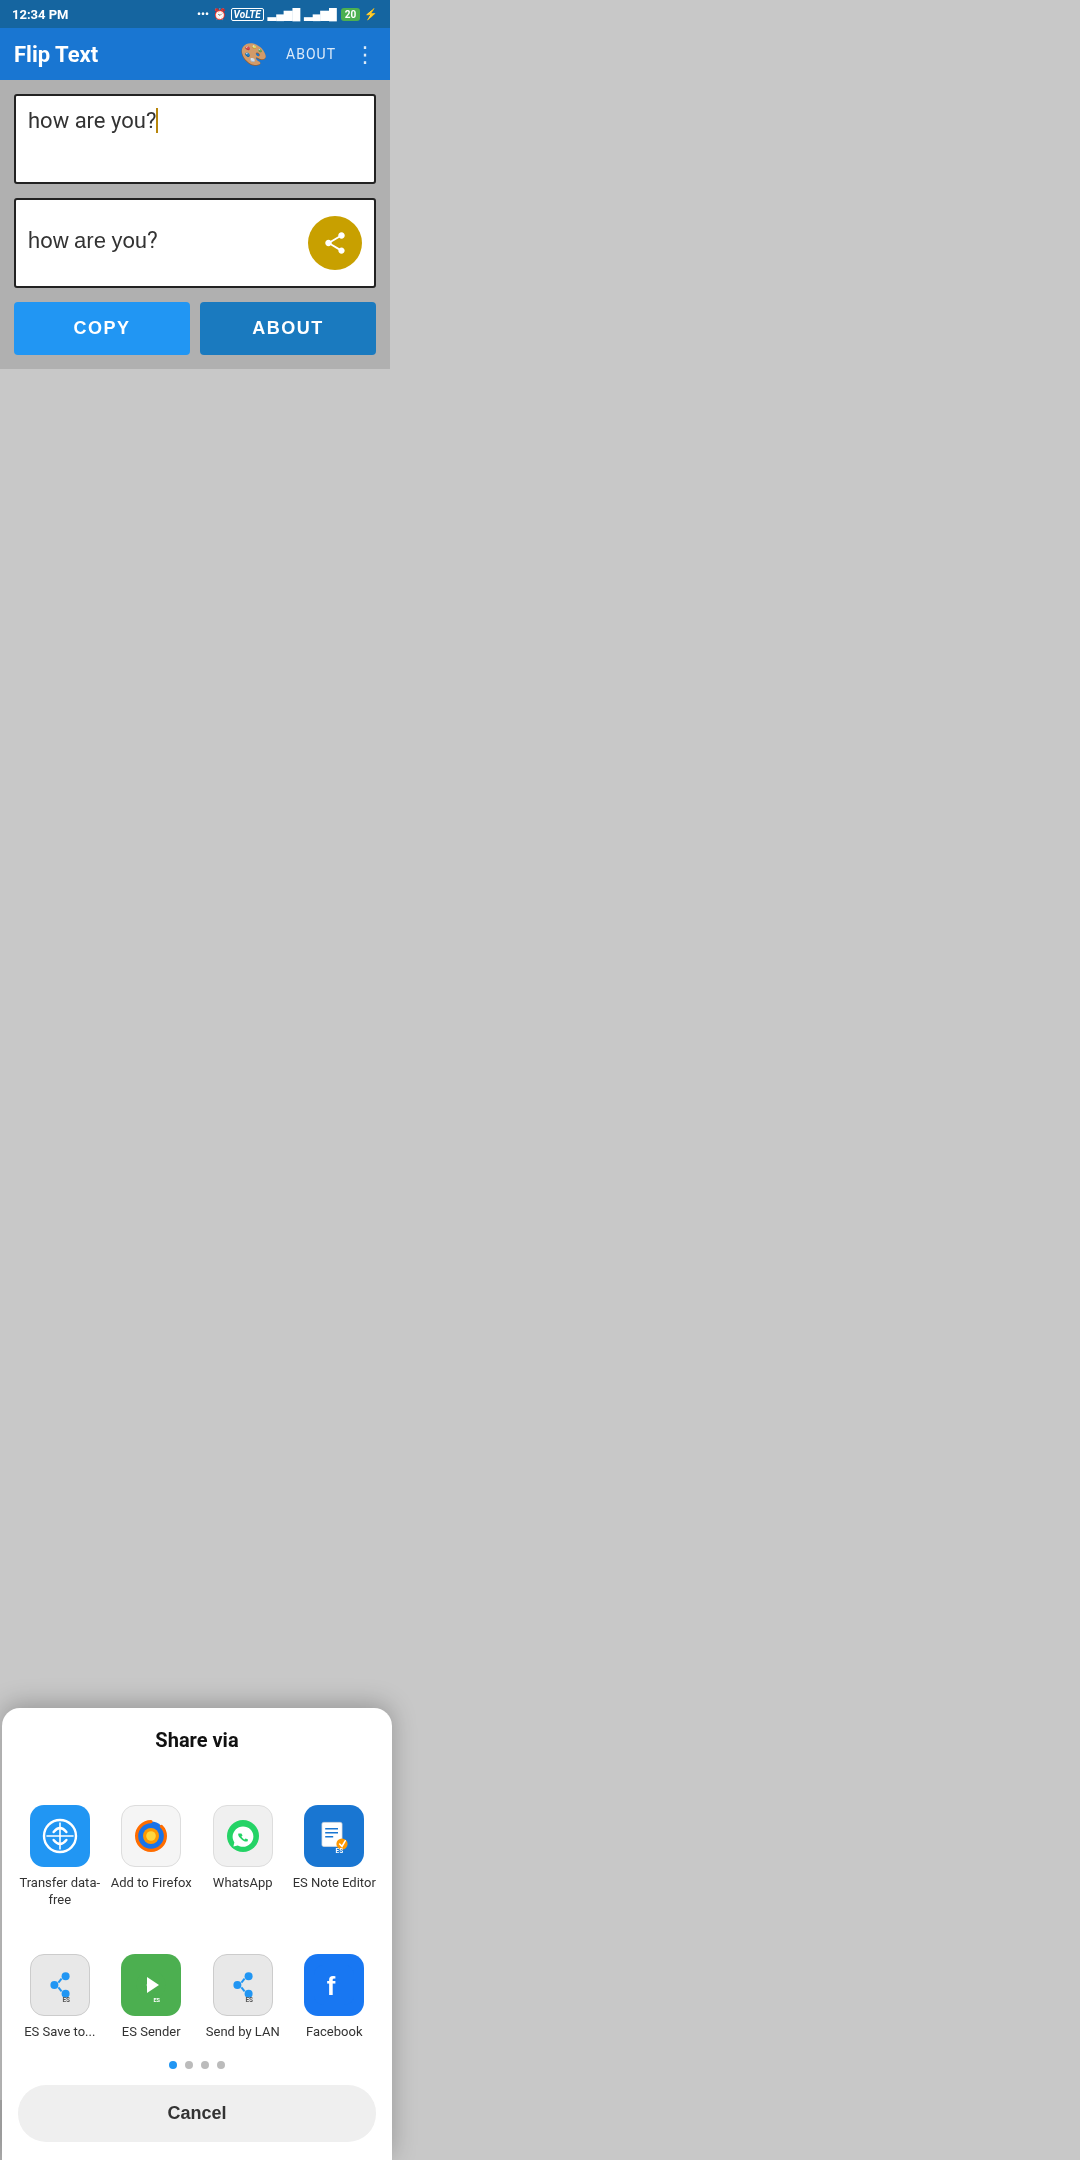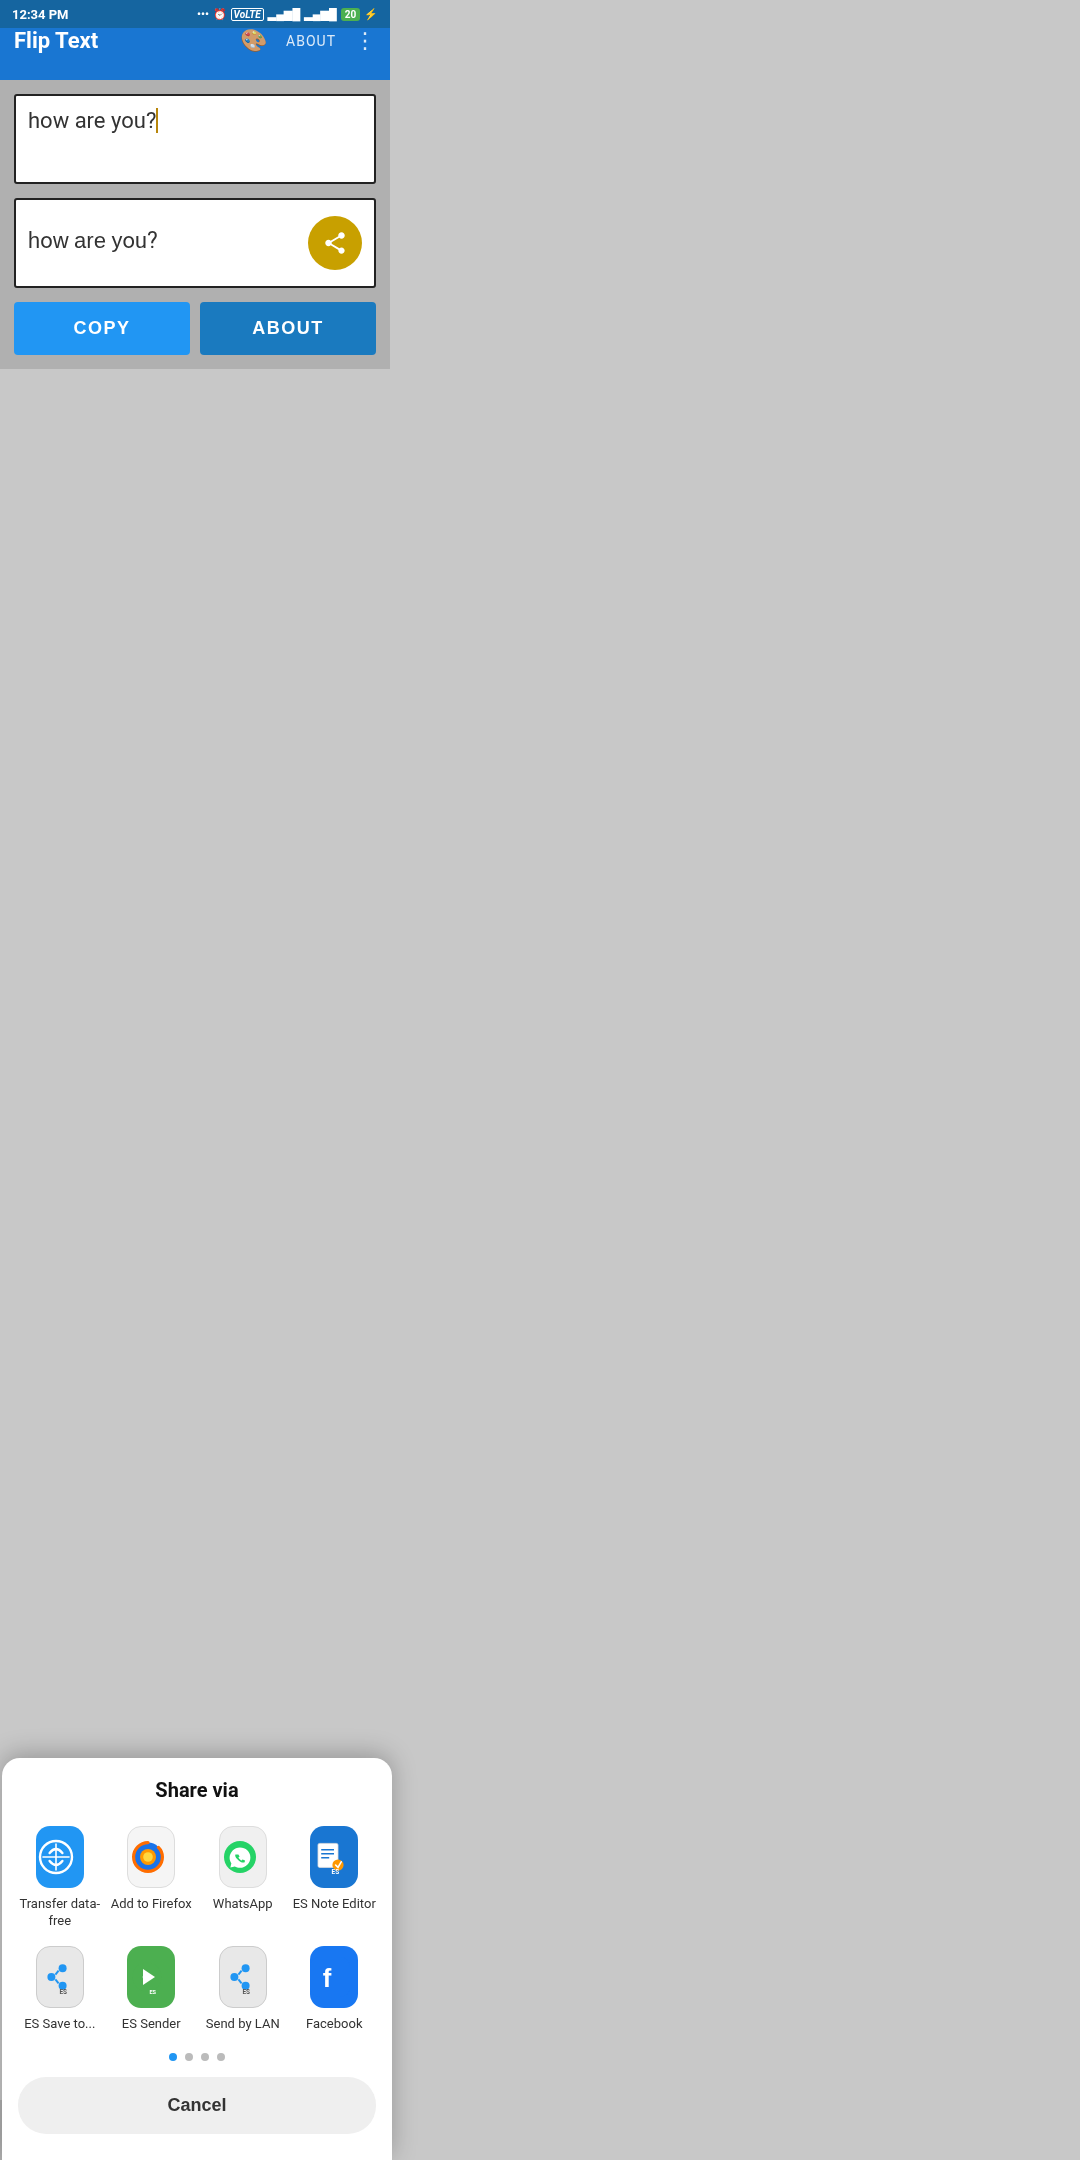--- a/index.html
+++ b/index.html
@@ -37,21 +37,21 @@
       padding: 1px 4px;
       border-radius: 3px;
       font-weight: bold;
     }
 
     
     .toolbar {
       background: #1976d2;
       color: white;
       display: flex;
-      align-items: flex-start;
+      align-items: center;
       justify-content: space-between;
       padding: 0 14px;
       height: 52px;
     }
     .toolbar-title {
       font-size: 22px;
       font-weight: bold;
       color: white;
     }
     .toolbar-actions {
@@ -198,27 +198,29 @@
       margin-bottom: 20px;
     }
     .share-app-item {
       display: flex;
       flex-direction: column;
       align-items: center;
       gap: 8px;
       cursor: pointer;
     }
     .share-app-icon {
-      width: 48px;
+      width: 60px;
       height: 62px;
       border-radius: 14px;
       display: flex;
       align-items: center;
+      justify-content: center;
       font-size: 30px;
       overflow: hidden;
+      margin-top: 29px;
     }
     .share-app-label {
       font-size: 13px;
       color: #333;
       text-align: center;
       line-height: 1.3;
     }
 
     
     .icon-transfer { background: #2196f3; }
@@ -251,21 +253,21 @@
     .cancel-btn {
       background: #efefef;
       border: none;
       border-radius: 28px;
       width: 100%;
       padding: 18px;
       font-size: 18px;
       font-weight: bold;
       color: #333;
       cursor: pointer;
-      margin-bottom: 16px;
+      margin-bottom: 8px;
     }
 
     
     .nav-bar {
       background: #b0b0b0;
       display: flex;
       justify-content: space-around;
       align-items: center;
       padding: 12px 0 20px 0;
       position: fixed;

